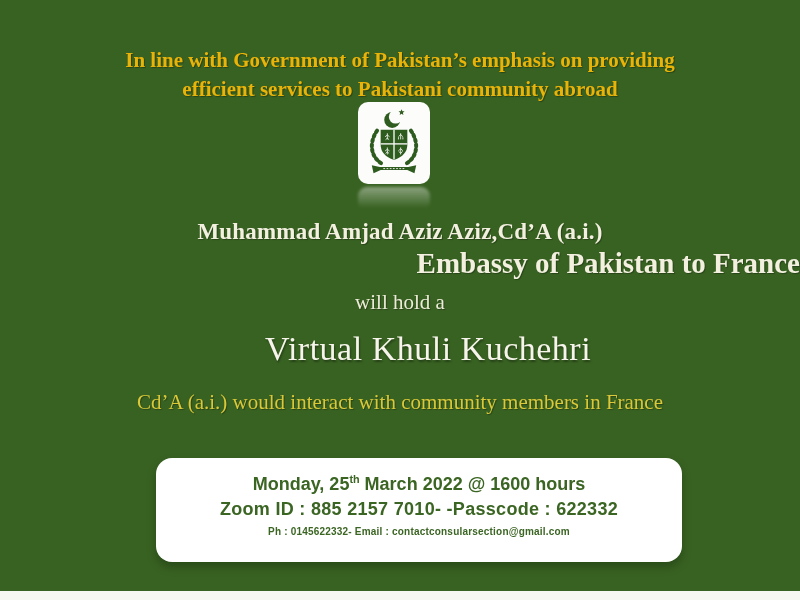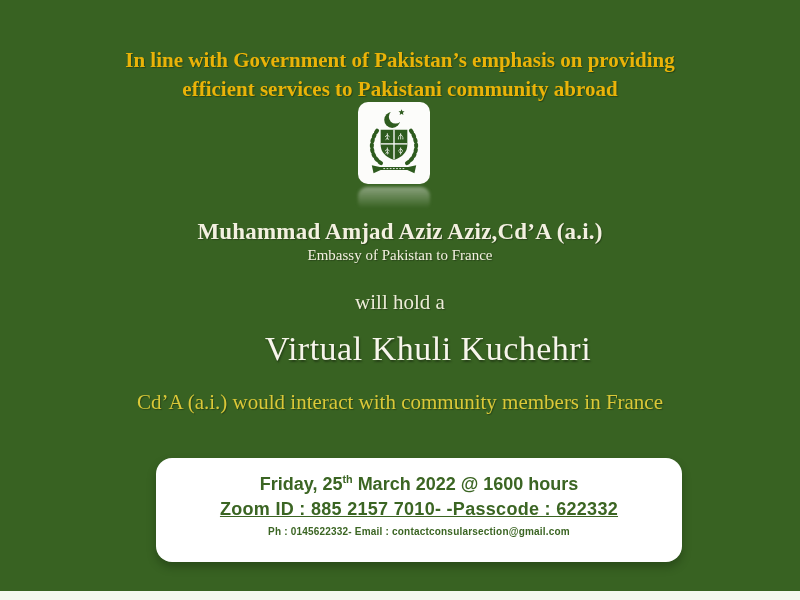--- a/index.html
+++ b/index.html
@@ -46,24 +46,24 @@
     text-align: center;
     color: #F3F0E0;
     font-size: 23px;
     font-weight: bold;
     letter-spacing: 0.2px;
     text-shadow: 1px 1px 1px rgba(0,0,0,0.30);
   }
   .org-line {
     position: absolute;
     top: 247px; left: 0; width: 100%;
-    text-align: center;
+    text-align: right;
     color: #F3F0E0;
-    font-size: 15px;
-    font-weight: normal;
+    font-size: 29px;
+    font-weight: bold;
     text-shadow: 1px 1px 1px rgba(0,0,0,0.30);
   }
   .connector {
     position: absolute;
     top: 290px; left: 0; width: 100%;
     text-align: center;
     color: #EDECD8;
     font-size: 21px;
     text-shadow: 1px 1px 1px rgba(0,0,0,0.30);
   }
@@ -94,21 +94,21 @@
     width: 526px; height: 104px;
     background: #FFFFFF;
     border-radius: 16px;
     text-align: center;
     color: #3B6523;
     font-family: "Liberation Sans", sans-serif;
     box-shadow: 0 5px 9px rgba(15,35,8,0.35);
   }
   .dline1 { margin-top: 15px; font-size: 18px; font-weight: bold; }
   .dline1 sup { font-size: 0.6em; }
-  .dline2 { margin-top: 4px; font-size: 18px; font-weight: bold; letter-spacing: 0.3px; text-decoration: underline; }
+  .dline2 { margin-top: 4px; font-size: 18px; font-weight: bold; letter-spacing: 0.3px; }
   .dline3 { margin-top: 6px; font-size: 10px; font-weight: bold; letter-spacing: 0.2px; }
   .bottom-strip {
     position: absolute;
     left: 0; top: 591px;
     width: 800px; height: 9px;
     background: #F5F7F0;
   }
 </style>
 </head>
 <body>
@@ -152,20 +152,20 @@
   <div class="name-line">Muhammad Amjad Aziz Aziz,Cd’A (a.i.)</div>
   <div class="org-line">Embassy of Pakistan to France</div>
   <div class="connector">will hold a</div>
   <div class="event-title">Virtual Khuli Kuchehri</div>
 
   <div class="desc">
     <div>Cd’A (a.i.) would interact with community members in France</div>
   </div>
 
   <div class="details-box">
-    <div class="dline1"><span>Friday, 25</span><sup>th</sup><span> March 2022 @ 1600 hours</span></div>
+    <div class="dline1"><span>Monday, 25</span><sup>th</sup><span> March 2022 @ 1600 hours</span></div>
     <div class="dline2">Zoom ID : 885 2157 7010- -Passcode : 622332</div>
     <div class="dline3">Ph : 0145622332- Email : contactconsularsection@gmail.com</div>
   </div>
 
   <div class="bottom-strip"></div>
 
 </div>
 
 </body></html>

